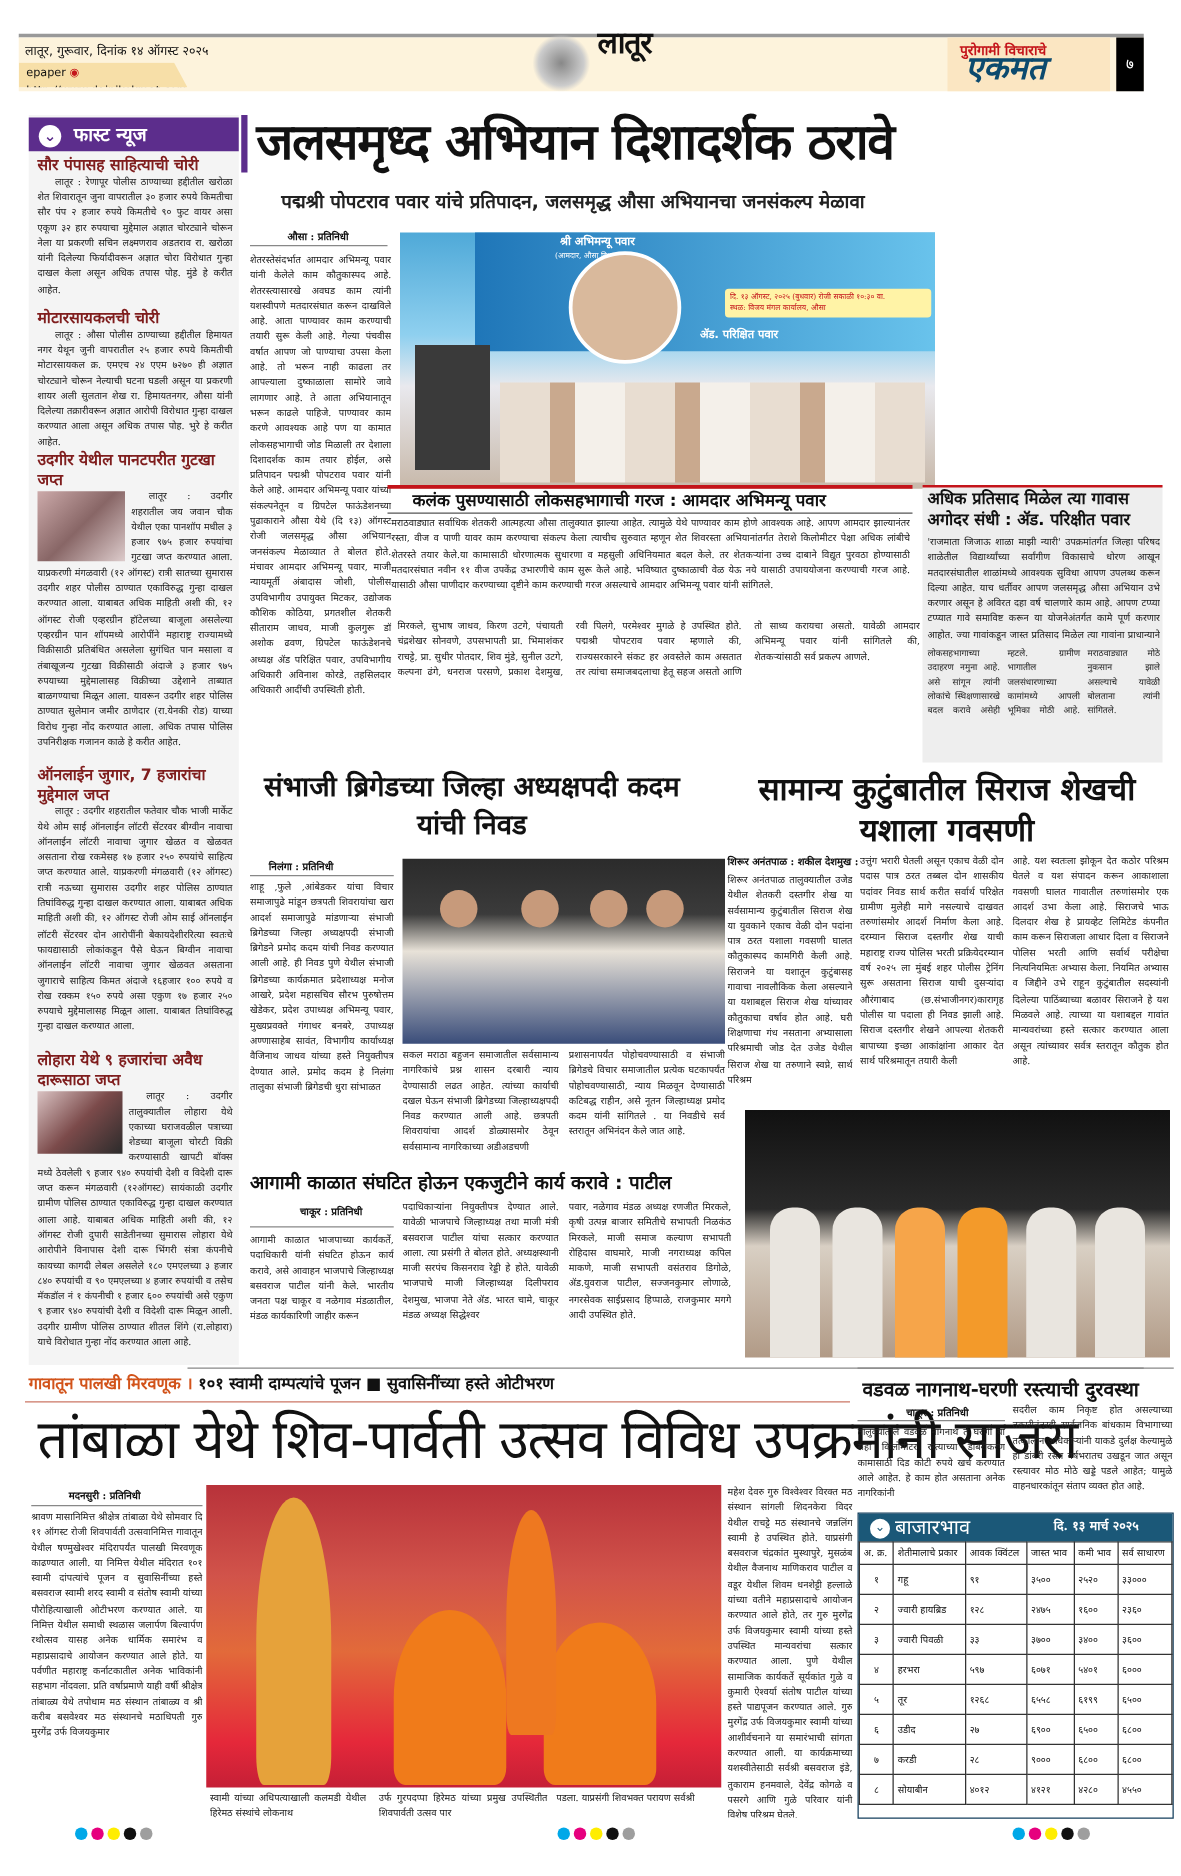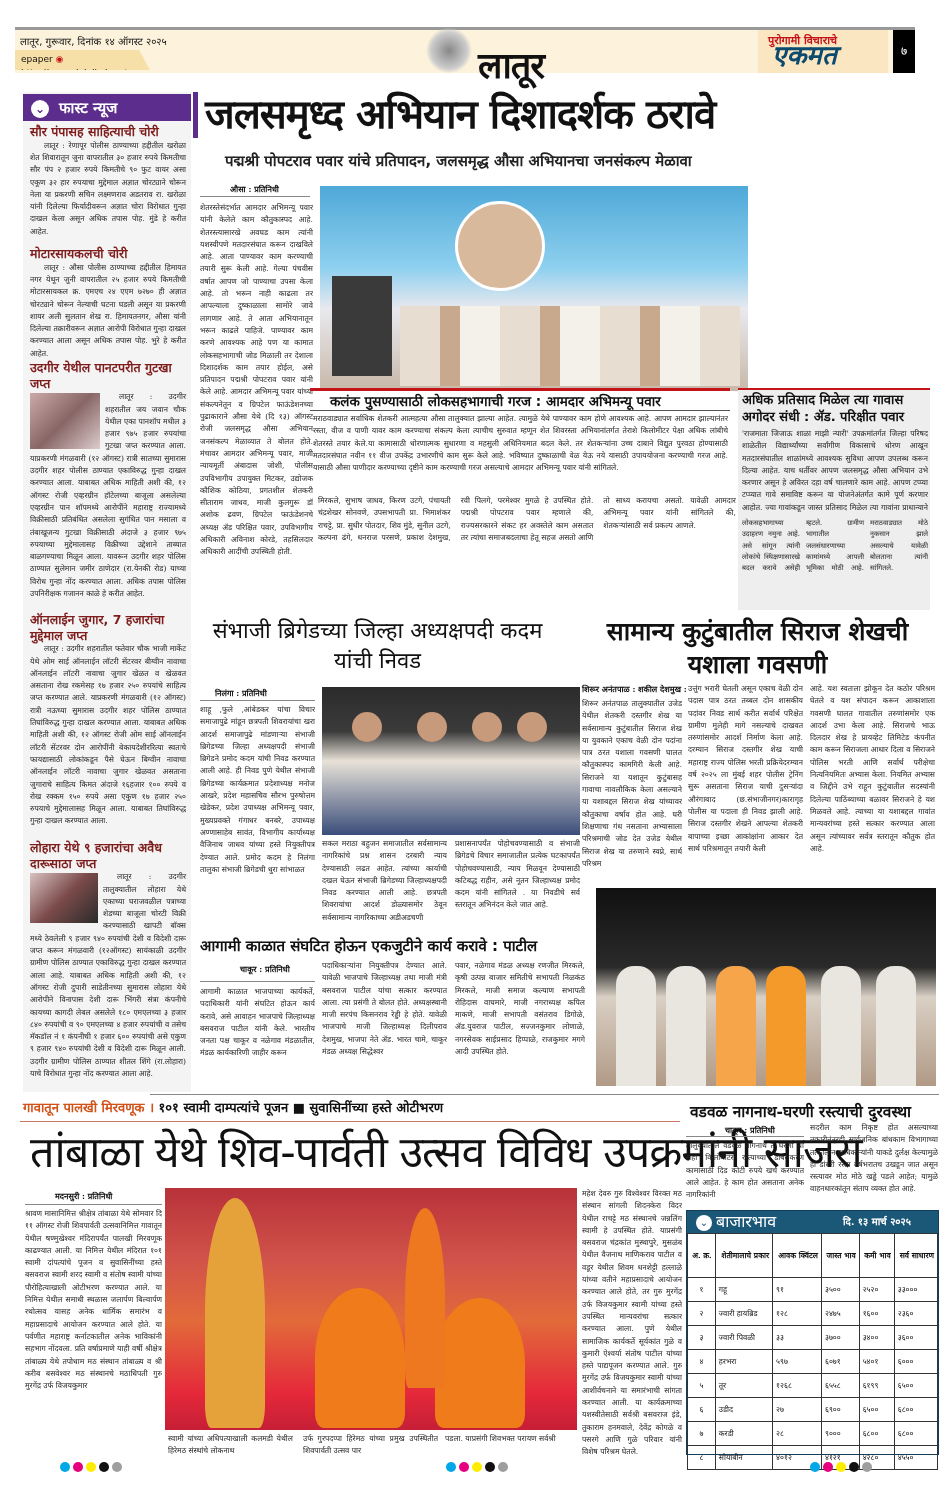--- a/index.html
+++ b/index.html
@@ -4,21 +4,21 @@
 <style>
 *{box-sizing:border-box;margin:0;padding:0}
 body{width:945px;height:1501px;background:#fff;font-family:"DejaVu Serif",serif;color:#111;position:relative;overflow:hidden;font-size:9px;line-height:1.55}
 .abs{position:absolute}
 
 #hdr-line{left:15px;top:27px;width:900px;height:3px;background:#999}
 #hdr-band{left:15px;top:30px;width:900px;height:43px;background:#fdf3dc}
 #hdr-date{left:20px;top:34px;font-size:10px;font-family:"DejaVu Sans",sans-serif}
 #hdr-epaper{left:15px;top:50px;width:120px;height:20px;background:#f7dfa8;font-size:9px;font-family:"DejaVu Sans",sans-serif;padding:3px 6px;clip-path:polygon(0 0,92% 0,100% 100%,0 100%);width:135px}
 #hdr-logo-art{left:425px;top:28px;width:48px;height:45px;background:radial-gradient(circle,#888 0%,#ccc 55%,transparent 70%);border-radius:40%}
-#hdr-city{left:478px;top:38px;font-size:36px;font-weight:bold;font-family:"DejaVu Sans",sans-serif;letter-spacing:-1px}
+#hdr-city{left:478px;top:16px;font-size:24px;font-weight:bold;font-family:"DejaVu Sans",sans-serif;letter-spacing:-1px}
 #hdr-brand-box{left:758px;top:30px;width:130px;height:43px;background:#fbe6c2}
 #hdr-tag{left:768px;top:32px;font-size:11px;color:#c4141a;font-weight:bold;font-family:"DejaVu Sans",sans-serif}
 #hdr-brand{left:772px;top:42px;font-size:26px;color:#0c4a6e;font-weight:bold;font-style:italic;font-family:"DejaVu Sans",sans-serif;line-height:1}
 #hdr-page{left:893px;top:30px;width:22px;height:43px;background:#000;color:#fff;font-size:12px;text-align:center;padding-top:12px;font-family:"DejaVu Sans",sans-serif}
 
 #left-col{left:23px;top:92px;width:168px;height:1000px;background:#f4f4f4;overflow:hidden}
 #fast-news-bar{left:23px;top:94px;width:168px;height:27px;background:#5c2d8c;color:#fff;font-family:"DejaVu Sans",sans-serif;font-weight:bold;font-size:15px;padding:3px 8px}
 #fast-news-bar .ic{display:inline-block;width:18px;height:18px;border-radius:50%;background:#fff;color:#5c2d8c;font-size:12px;text-align:center;line-height:18px;margin-right:10px;vertical-align:middle}
 .fn-h{font-family:"DejaVu Sans",sans-serif;font-weight:bold;font-size:12.5px;line-height:1.25;color:#7f1d1d}
 .fn-p{font-size:7.6px;line-height:1.62;text-indent:14px;color:#222;text-align:justify}
@@ -36,21 +36,21 @@
 #main-photo .face{position:absolute;left:135px;top:15px;width:90px;height:90px;border-radius:50%;background:#d9b99c;border:3px solid #fff}
 #main-photo .podium{position:absolute;left:12px;top:90px;width:60px;height:100px;background:#3a3a3a}
 #main-photo .crowd{position:absolute;left:80px;top:120px;width:340px;height:80px;background:repeating-linear-gradient(90deg,#e8ddd1 0 40px,#c9a98e 40px 60px,#f4f0ea 60px 100px)}
 #sub1-rule{left:310px;top:388px;width:420px;height:3px;background:#c4141a}
 #sub1-title{left:330px;top:391px;font-size:13.5px;font-weight:bold;font-family:"DejaVu Sans",sans-serif}
 #sub1-rule2{left:310px;top:410px;width:420px;height:1px;background:#555}
 #sub2-bg{left:738px;top:388px;width:192px;height:222px;background:#eeeeee}
 #sub2-rule{left:738px;top:388px;width:192px;height:2px;background:#c4141a}
 #sub2-title{left:742px;top:392px;font-size:13px;font-weight:bold;font-family:"DejaVu Sans",sans-serif;line-height:1.3;width:188px}
 
-#sb-title{left:200px;top:616px;width:355px;text-align:center;font-size:22px;font-weight:normal;font-family:"DejaVu Sans",sans-serif;line-height:1.35}
+#sb-title{left:200px;top:616px;width:355px;text-align:center;font-size:22px;font-weight:bold;font-family:"DejaVu Sans",sans-serif;line-height:1.35}
 #sb-dateline{left:215px;top:687px;font-size:8px;font-weight:bold}
 #sb-photo{left:322px;top:687px;width:258px;height:148px;background:linear-gradient(180deg,#2b2b2b 0%,#3b3b3b 30%,#e8e2d8 50%,#3a4d7a 100%)}
 #sb-photo i{position:absolute;width:30px;height:30px;border-radius:50%;background:#c79a7b;top:25px}
 #siraj-title{left:575px;top:616px;width:365px;text-align:center;font-size:25px;font-weight:bold;font-family:"DejaVu Sans",sans-serif;line-height:1.3}
 #siraj-dateline{left:582px;top:683px;font-size:8px;font-weight:bold}
 #siraj-photo{left:596px;top:888px;width:340px;height:198px;background:linear-gradient(180deg,#111 0%,#2a2a2a 40%,#d9d0c4 55%,#b19a86 100%)}
 #siraj-photo .p{position:absolute;bottom:0;width:40px;height:120px;border-radius:18px 18px 0 0;background:#e9e5df}
 #patil-title{left:200px;top:935px;font-size:15px;font-weight:bold;font-family:"DejaVu Sans",sans-serif}
 #patil-dateline{left:240px;top:963px;font-size:8px;font-weight:bold}
 
@@ -64,21 +64,21 @@
 #tb-photo .sw{position:absolute;border-radius:50% 50% 10% 10%;background:#f07b1a}
 #wad-title{left:690px;top:1100px;font-size:15.5px;font-weight:bold;font-family:"DejaVu Sans",sans-serif}
 #wad-dateline{left:725px;top:1124px;font-size:8px;font-weight:bold}
 #bazar{left:686px;top:1210px;width:253px;height:245px;border:1px solid #133e5c}
 #bazar-head{left:687px;top:1211px;width:251px;height:22px;background:#1b5878;color:#fff}
 #bazar-title{left:696px;top:1210px;font-size:16px;font-weight:normal;font-family:"DejaVu Sans",sans-serif;color:#fff}
 #bazar-title .ic{display:inline-block;width:16px;height:16px;border-radius:50%;background:#fff;color:#1b5878;font-size:10px;text-align:center;line-height:16px;margin-right:4px;vertical-align:middle}
 #bazar-date{left:843px;top:1214px;font-size:10px;color:#fff;font-weight:bold}
 #bazar table{position:absolute;left:0;top:22px;width:251px;border-collapse:collapse;font-size:7.6px}
 #bazar th,#bazar td{border:1px solid #333;padding:2px 3px;height:24px}
-#bazar th{font-weight:bold;text-align:right;height:44px;line-height:1.2}
+#bazar th{font-weight:normal;text-align:left;height:18px;line-height:1.2}
 #bazar td.c{text-align:center}
 .reg{position:absolute;top:1462px;display:flex;gap:3px}
 .reg span{width:10px;height:10px;border-radius:50%;display:block}
 </style>
 </head>
 <body>
 
 <div class="abs" id="hdr-line"></div>
 <div class="abs" id="hdr-band"></div>
 <div class="abs" id="hdr-date">लातूर, गुरूवार, दिनांक १४ ऑगस्ट २०२५</div>
@@ -115,20 +115,26 @@
 </div>
 
 <div class="abs" id="main-bar"></div>
 <div class="abs" id="main-title">जलसमृध्द अभियान दिशादर्शक ठरावे</div>
 <div class="abs" id="main-sub">पद्मश्री पोपटराव पवार यांचे प्रतिपादन, जलसमृद्ध औसा अभियानचा जनसंकल्प मेळावा</div>
 <div class="abs" id="main-dateline">औसा : प्रतिनिधी</div>
 <div class="abs" id="main-dateline-rule"></div>
 <div class="col-txt" style="left:200px;top:202px;width:113px;height:402px">शेतरस्तेसंदर्भात आमदार अभिमन्यू पवार यांनी केलेले काम कौतुकास्पद आहे. शेतरस्त्यासारखे अवघड काम त्यांनी यशस्वीपणे मतदारसंघात करून दाखविले आहे. आता पाण्यावर काम करण्याची तयारी सुरू केली आहे. गेल्या पंचवीस वर्षात आपण जो पाण्याचा उपसा केला आहे. तो भरून नाही काढला तर आपल्याला दुष्काळाला सामोरे जावे लागणार आहे. ते आता अभियानातून भरून काढले पाहिजे. पाण्यावर काम करणे आवश्यक आहे पण या कामात लोकसहभागाची जोड मिळाली तर देशाला दिशादर्शक काम तयार होईल, असे प्रतिपादन पद्मश्री पोपटराव पवार यांनी केले आहे. आमदार अभिमन्यू पवार यांच्या संकल्पनेतून व ग्रिपटेल फाऊंडेशनच्या पुढाकाराने औसा येथे (दि १३) ऑगस्ट रोजी जलसमृद्ध औसा अभियान जनसंकल्प मेळाव्यात ते बोलत होते. मंचावर आमदार अभिमन्यू पवार, माजी न्यायमूर्ती अंबादास जोशी, पोलीस उपविभागीय उपायुक्त मिटकर, उद्योजक कौशिक कोठिया, प्रगतशील शेतकरी सीताराम जाधव, माजी कुलगुरू डॉ अशोक ढवण, ग्रिपटेल फाऊंडेशनचे अध्यक्ष ॲड परिक्षित पवार, उपविभागीय अधिकारी अविनाश कोरडे, तहसिलदार अधिकारी आदींची उपस्थिती होती.</div>
 
 <div class="abs" id="main-photo">
+  <div class="banner">
+    <div style="position:absolute;left:68px;top:2px;color:#fff;font-size:9px;font-weight:bold;font-family:'DejaVu Sans',sans-serif">श्री अभिमन्यू पवार</div>
+    <div style="position:absolute;left:64px;top:14px;color:#fff;font-size:6px">(आमदार, औसा विधानसभा)</div>
+    <div style="position:absolute;left:200px;top:45px;width:165px;background:#fff3a6;color:#c4141a;font-size:6px;padding:2px 4px;border-radius:3px"><span>दि. १३ ऑगस्ट, २०२५ (बुधवार) रोजी सकाळी १०:३० वा.</span><br><span>स्थळ: विजय मंगल कार्यालय, औसा</span></div>
+    <div style="position:absolute;left:180px;top:76px;color:#fff;font-size:9px;font-weight:bold;font-family:'DejaVu Sans',sans-serif">ॲड. परिक्षित पवार</div>
+  </div>
   <div class="face"></div>
   <div class="podium"></div>
   <div class="crowd"></div>
 </div>
 
 <div class="abs" id="sub1-rule"></div>
 <div class="abs" id="sub1-title">कलंक पुसण्यासाठी लोकसहभागाची गरज : आमदार अभिमन्यू पवार</div>
 <div class="abs" id="sub1-rule2"></div>
 <div class="col-txt" style="left:313px;top:413px;width:415px;height:78px">मराठवाड्यात सर्वाधिक शेतकरी आत्महत्या औसा तालुक्यात झाल्या आहेत. त्यामुळे येथे पाण्यावर काम होणे आवश्यक आहे. आपण आमदार झाल्यानंतर रस्ता, वीज व पाणी यावर काम करण्याचा संकल्प केला त्याचीच सुरुवात म्हणून शेत शिवरस्ता अभियानांतर्गत तेराशे किलोमीटर पेक्षा अधिक लांबीचे शेतरस्ते तयार केले.या कामासाठी धोरणात्मक सुधारणा व महसुली अधिनियमात बदल केले. तर शेतकऱ्यांना उच्च दाबाने विद्युत पुरवठा होण्यासाठी मतदारसंघात नवीन ११ वीज उपकेंद्र उभारणीचे काम सुरू केले आहे. भविष्यात दुष्काळाची वेळ येऊ नये यासाठी उपाययोजना करण्याची गरज आहे. यासाठी औसा पाणीदार करण्याच्या दृष्टीने काम करण्याची गरज असल्याचे आमदार अभिमन्यू पवार यांनी सांगितले.</div>
 <div class="col-txt" style="left:318px;top:495px;width:418px;height:108px;column-count:3;column-gap:10px">मिरकले, सुभाष जाधव, किरण उटगे, पंचायती चंद्रशेखर सोनवणे, उपसभापती प्रा. भिमाशंकर राचट्टे, प्रा. सुधीर पोतदार, शिव मुंडे, सुनील उटगे, कल्पना ढंगे, धनराज परसणे, प्रकाश देशमुख, रवी पिलगे, परमेश्वर मुगळे हे उपस्थित होते. पद्मश्री पोपटराव पवार म्हणाले की, राज्यसरकारने संकट हर अवस्तेले काम असतात तर त्यांचा समाजबदलाचा हेतू सहज असतो आणि तो साध्य करायचा असतो. यावेळी आमदार अभिमन्यू पवार यांनी सांगितले की, शेतकऱ्यांसाठी सर्व प्रकल्प आणले.</div>

